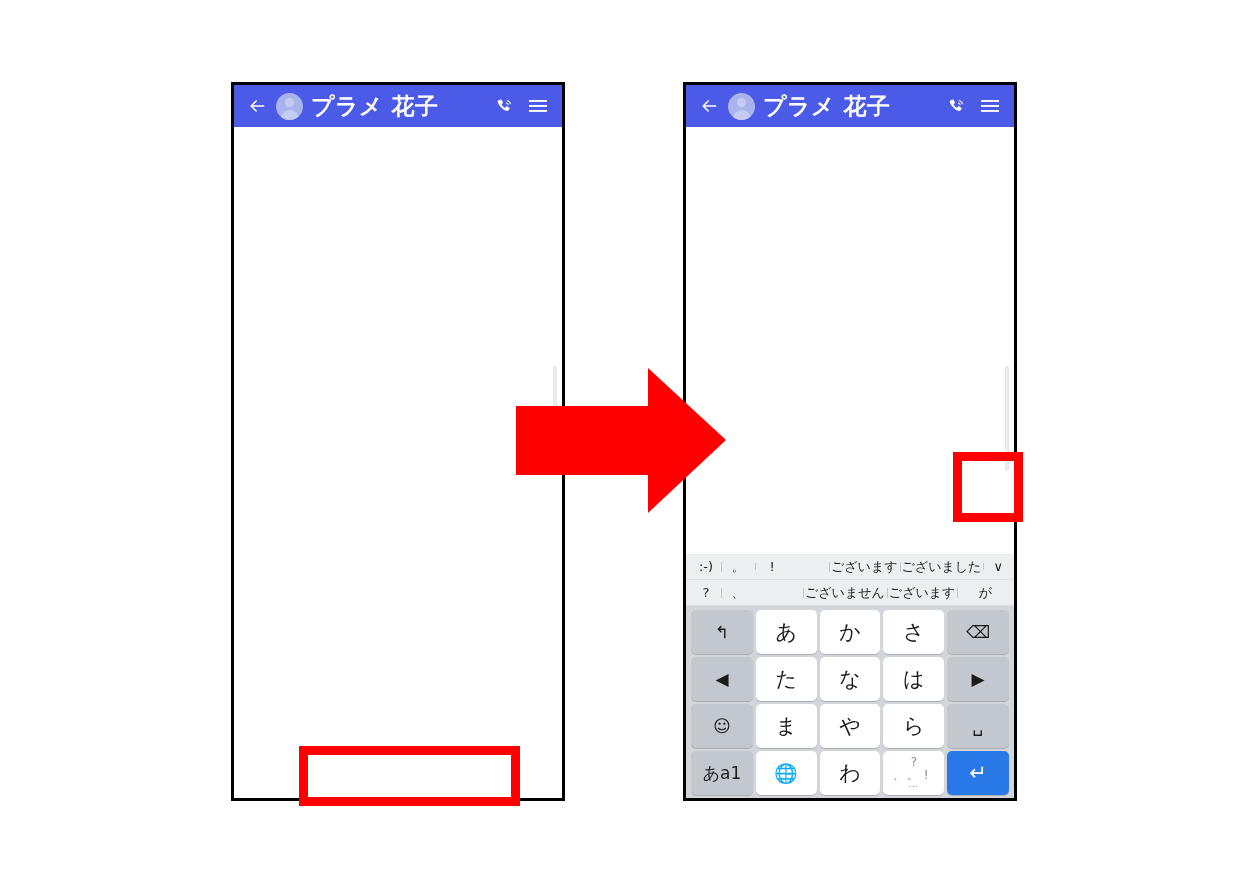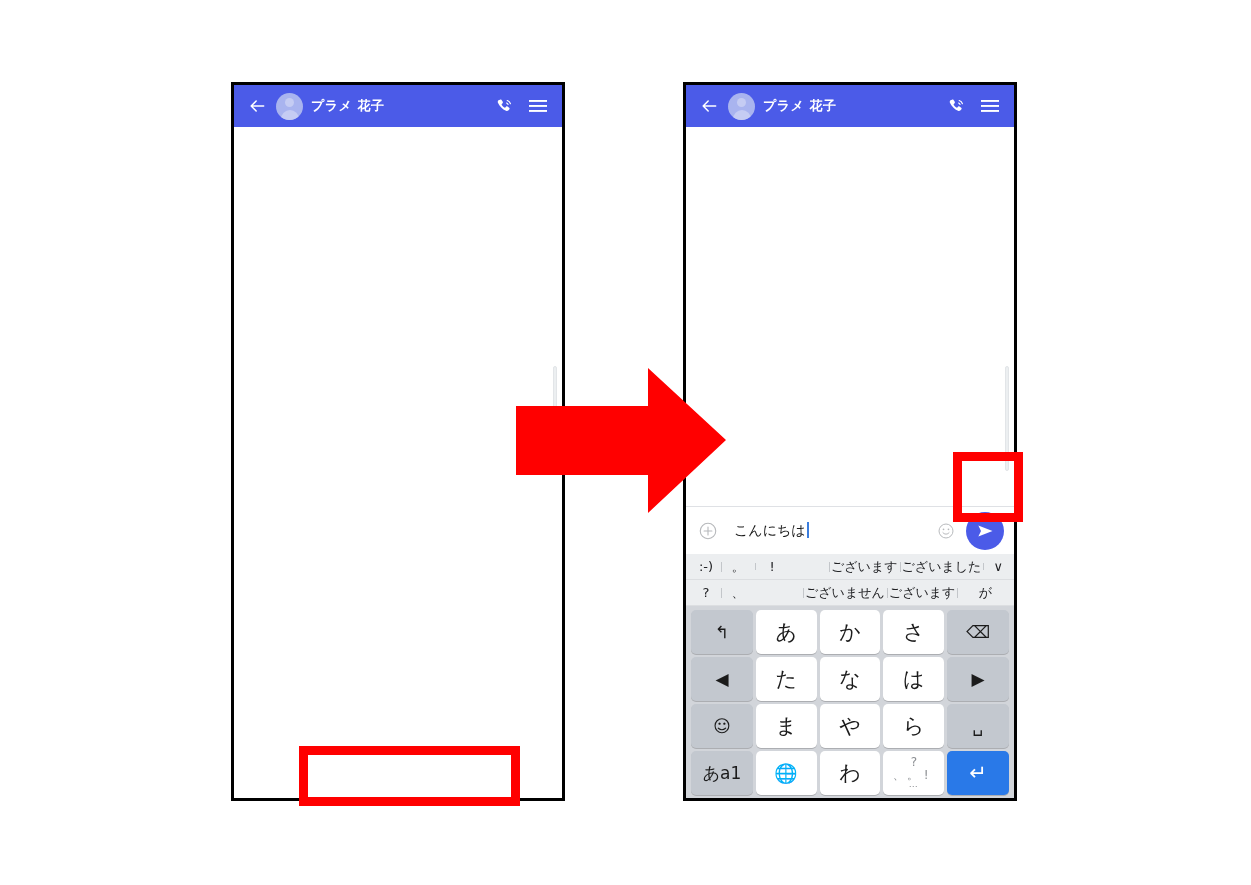--- a/index.html
+++ b/index.html
@@ -66,21 +66,21 @@
   .appbar .avatar::after {
     content: "";
     position: absolute;
     width: 18px; height: 11px;
     border-radius: 9px 9px 0 0;
     background: #c5ccf3;
     left: 4.5px; top: 17px;
   }
   .appbar .title {
     color: #ffffff;
-    font-size: 13px;
+    font-size: 23px;
     font-weight: bold;
     letter-spacing: .5px;
     white-space: nowrap;
     flex: 1 1 auto;
   }
   .appbar .hdr-icon {
     width: 24px;
     height: 24px;
     flex: 0 0 auto;
     display: flex;
@@ -304,42 +304,20 @@
           <rect x="0" y="6" width="18" height="1.9" fill="#ffffff"></rect>
           <rect x="0" y="11" width="18" height="1.9" fill="#ffffff"></rect>
         </svg>
       </div>
     </div>
 
     <div class="chat-body">
       <div class="scrollbar" style="top:239px;height:105px;"></div>
     </div>
 
-    <div class="inputbar">
-      <div class="ib-icon">
-        <svg width="20" height="20" viewBox="0 0 24 24" aria-hidden="true">
-          <circle cx="12" cy="12" r="9.3" fill="none" stroke="#b6b8bb" stroke-width="1.3"></circle>
-          <path d="M12 7.3v9.4 M7.3 12h9.4" stroke="#b6b8bb" stroke-width="1.3" stroke-linecap="round"></path>
-        </svg>
-      </div>
-      <div class="field filled"><span>こんにちは</span><span class="caret"></span></div>
-      <div class="right-icon">
-        <svg width="18" height="18" viewBox="0 0 24 24" aria-hidden="true">
-          <circle cx="12" cy="12" r="9.3" fill="none" stroke="#b6b8bb" stroke-width="1.3"></circle>
-          <circle cx="8.7" cy="9.8" r="1.15" fill="#b6b8bb"></circle>
-          <circle cx="15.3" cy="9.8" r="1.15" fill="#b6b8bb"></circle>
-          <path d="M7.8 14.2a5 5 0 0 0 8.4 0" fill="none" stroke="#b6b8bb" stroke-width="1.3" stroke-linecap="round"></path>
-        </svg>
-      </div>
-      <div class="send-btn">
-        <svg width="20" height="20" viewBox="0 0 24 24" aria-hidden="true">
-          <path d="M4 5.5 L21 12 L4 18.5 L7.2 12 Z" fill="#ffffff"></path>
-        </svg>
-      </div>
-    </div>
 
     <div class="keyboard">
       <div class="sugg-row" id="sugg-row-1">
           <div class="sugg" style="flex: 0 0 26px;">:-)</div>
           <div class="sugg" style="flex: 0 0 30px;">。</div>
           <div class="sugg" style="flex: 0 0 30px;">!</div>
           <div class="sugg" style="flex: 1 1 auto; margin-left: 40px;">ございます</div>
           <div class="sugg" style="flex: 1 1 auto; font-family: Liberation Mono, monospace;">ございました</div>
           <div class="sugg" style="flex: 0 0 26px;">∨</div>
         </div>

